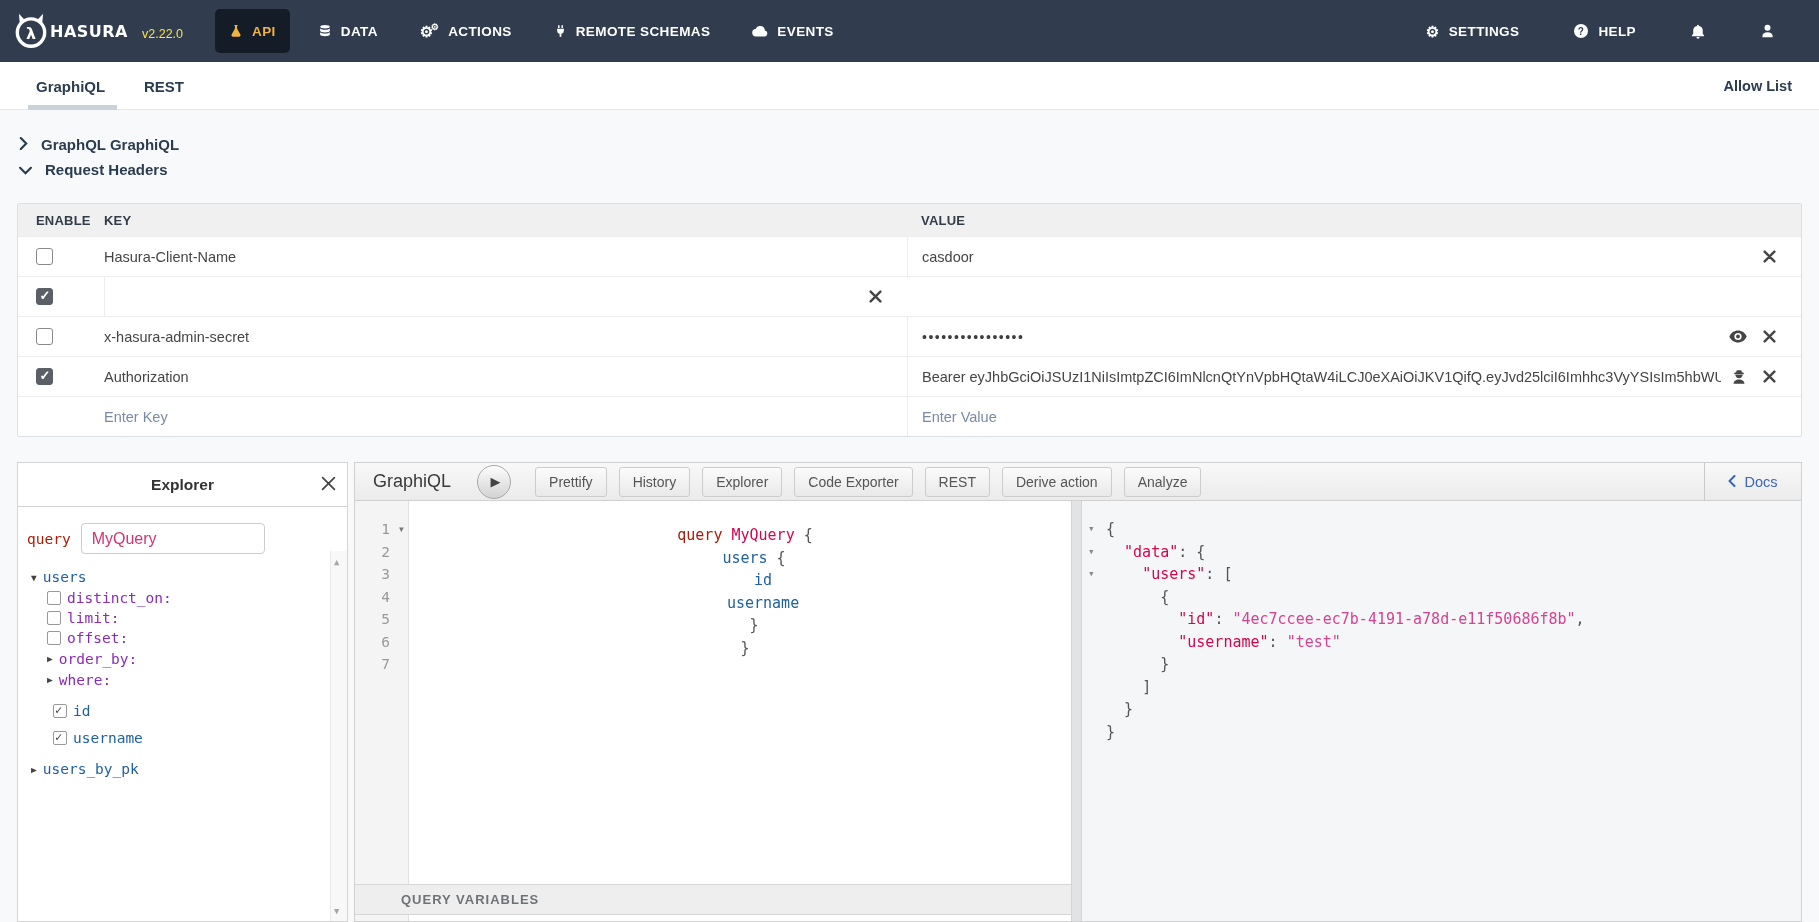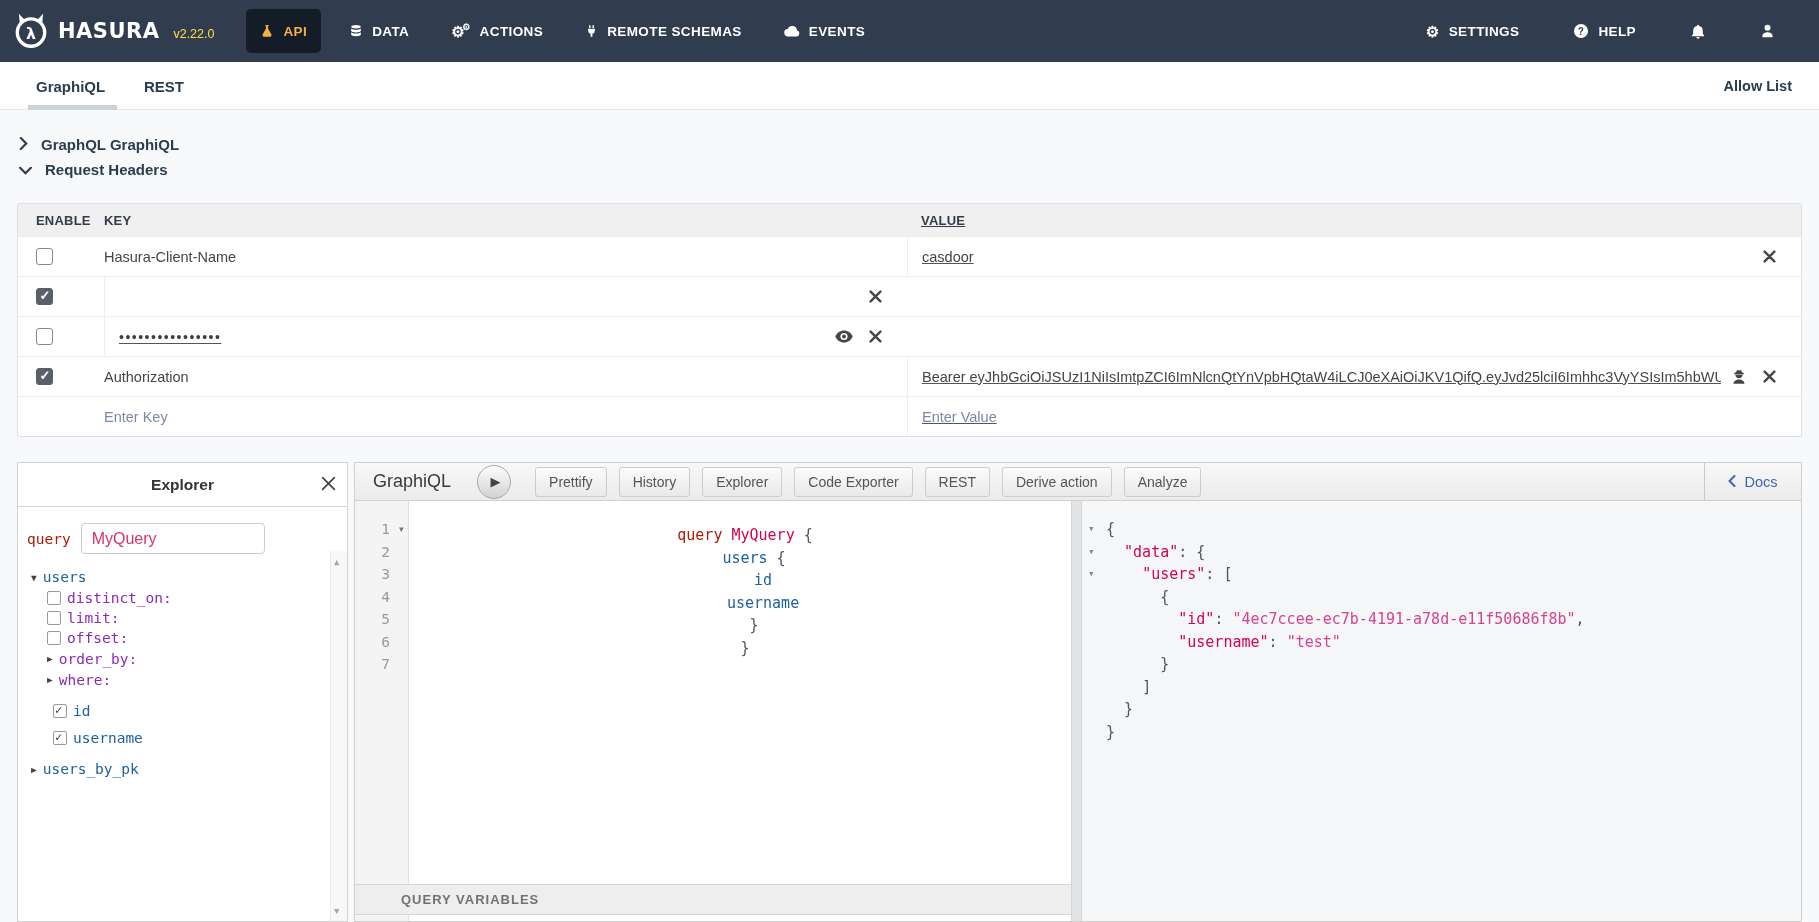--- a/index.html
+++ b/index.html
@@ -6,21 +6,21 @@
   html,body { margin:0; padding:0; }
   body {
     width:1819px; height:922px; position:relative; overflow:hidden;
     font-family:"Liberation Sans", sans-serif; background:#f8f9fb; color:#333;
   }
 
   
   .navbar { position:absolute; top:0; left:0; right:0; height:62px; background:#313c4e;
             display:flex; align-items:center; color:#fff; }
   .logo { margin-left:12px; flex:0 0 auto; display:flex; align-items:center; }
-  .brand { font-size:21px; font-weight:bold; letter-spacing:.5px; margin-left:8px;
+  .brand { font-size:16px; font-weight:bold; letter-spacing:.5px; 
            font-family:"DejaVu Sans", sans-serif; }
   .version { font-size:12.5px; color:#fde047; margin-left:14px; margin-top:6px; }
   .nav-items { display:flex; align-items:center; margin-left:32px; height:100%; }
   .nav-item { display:flex; align-items:center; gap:9px; padding:0 14px; height:44px;
               font-size:13.5px; font-weight:bold; letter-spacing:.4px; cursor:pointer;
               margin-right:14px; border-radius:5px; white-space:nowrap; }
   .nav-item.active { background:#141c28; color:#f0b240; }
   .nav-icon { display:flex; align-items:center; }
   .gear-glyph { font-size:15px; line-height:1; }
   .gear-glyph-sm { font-size:9px; line-height:1; margin-left:-3px; margin-top:-8px; }
@@ -49,21 +49,21 @@
 
   
   .htable { position:absolute; left:17px; right:17px; top:203px; background:#fff;
             border:1px solid #dcdfe3; border-radius:2px; }
   .hrow { display:grid; grid-template-columns:86px 803px 1fr; align-items:center; height:40px;
           border-top:1px solid #ededed; }
   .hrow.head { height:32px; background:#f0f0f0; border-top:none; font-size:13px; font-weight:bold;
                color:#333c49; letter-spacing:.2px; }
   .c1 { padding-left:18px; display:flex; align-items:center; }
   .c2 { color:#3e4752; font-size:14.5px; height:100%; display:flex; align-items:center; }
-  .c3 { height:100%; display:flex; align-items:center; padding-left:14px; font-size:14.5px; color:#4c5561;text-decoration:underline; }
+  .c3 { height:100%; display:flex; align-items:center; padding-left:14px; font-size:14.5px; color:#4c5561; }
   .hrow:not(.head) .c3 { border-left:1px solid #ededed; }
   .cell-input { border:none; outline:none; background:transparent; font-family:"Liberation Sans",sans-serif;
                 font-size:14.5px; color:#454545; width:100%; padding:0; }
   .cell-input::placeholder { color:#7a8aa5; opacity:1; }
   .c3 .cell-input { flex:1; min-width:0; margin-right:10px; }
   .masked { letter-spacing:1.5px; font-size:14px; color:#3e3e3e; }
   .cb { width:17px; height:17px; border:1.5px solid #8a8a8a; border-radius:3px; background:#fff;
         position:relative; cursor:pointer; flex:0 0 auto; }
   .cb.checked { background:#5b5f66; border-color:#5b5f66; }
   .cb.checked::after { content:"✓"; position:absolute; left:2.5px; top:-1px; color:#fff;
@@ -292,20 +292,23 @@
             </svg>
         </span>
       </span>
     </div>
   </div>
 
   <div class="hrow">
     <div class="c1">
         <span class="cb"></span>
       </div>
+    <div class="c2">
+        <input class="cell-input" value="x-hasura-admin-secret" style="">
+      </div>
     <div class="c3">
       <input class="cell-input masked" value="••••••••••••••••" style="">
       <span class="row-icons">
         <span>
           <svg width="18" height="13" viewBox="0 0 18 12">
               <path fill="#454545" d="M9 0C5.2 0 1.9 2.3.3 6c1.6 3.7 4.9 6 8.7 6s7.1-2.3 8.7-6C16.1 2.3 12.8 0 9 0z"></path>
               <circle cx="9" cy="6" r="3.6" fill="#fff"></circle>
               <circle cx="9" cy="6" r="1.9" fill="#454545"></circle>
             </svg>
         </span>

